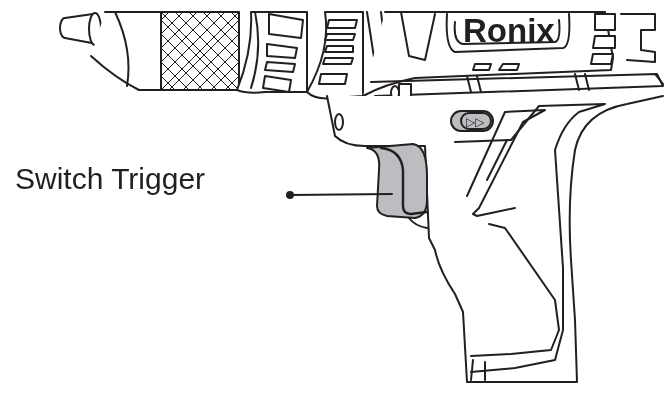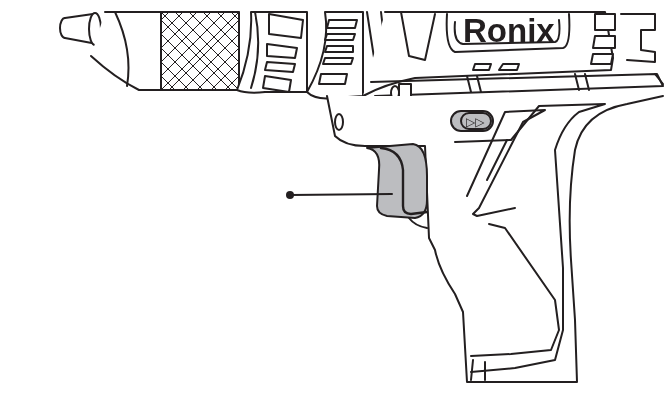--- a/index.html
+++ b/index.html
@@ -103,13 +103,14 @@
       <path d="M366 148 Q386 150 388 170 L388 206 Q388 214 396 214 L412 212" stroke-width="2.4"></path>
       <path d="M394 218 Q400 226 412 228"></path>
     </g>
 
     <g>
       <circle cx="275" cy="195" r="4" fill="#231f20" stroke="none"></circle>
       <line x1="275" y1="195" x2="377" y2="194" stroke-width="2"></line>
     </g>
   </svg>
 
+  <div class="callout-label">Switch Trigger</div>
 </div>
 
 </body></html>

